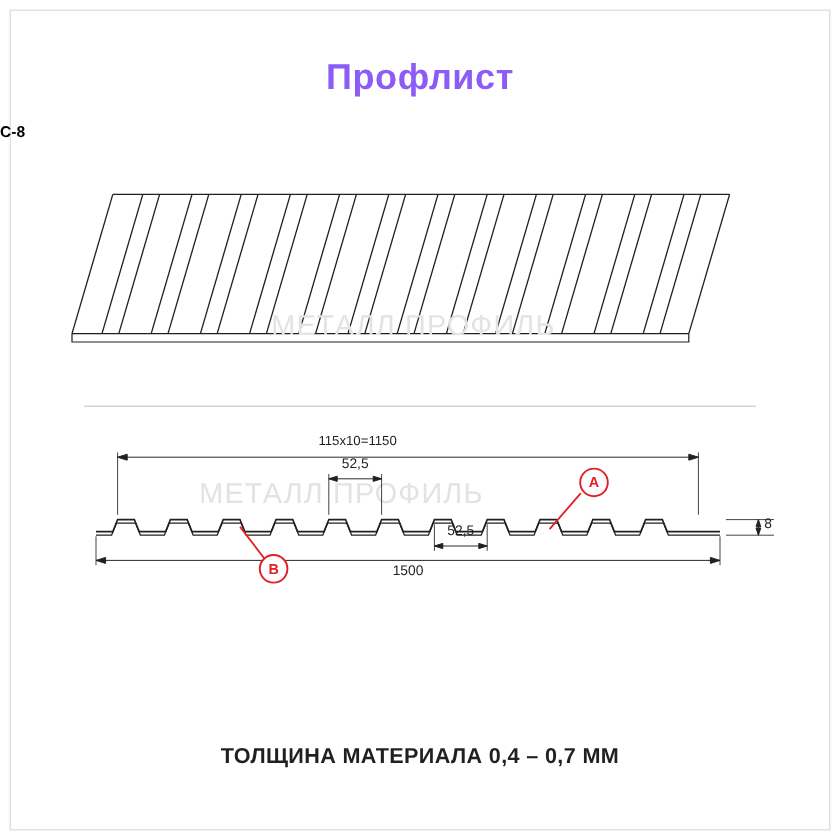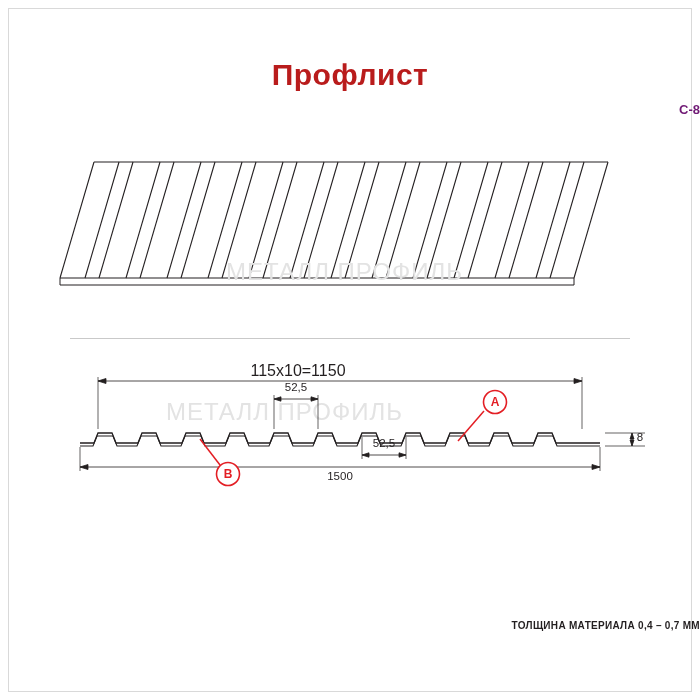--- a/index.html
+++ b/index.html
@@ -25,46 +25,46 @@
     left: 8px;
     top: 8px;
     width: 684px;
     height: 684px;
     border: 1px solid #d9d9d9;
     box-sizing: border-box;
     pointer-events: none;
   }
   .title {
     position: absolute;
-    top: 58px;
+    top: 48px;
     left: 0;
     width: 700px;
     text-align: center;
     font-size: 30px;
     font-weight: bold;
     letter-spacing: 0.5px;
-    color: #b91c1c;
+    color: #8b5cf6;
   }
   .subtitle {
     position: absolute;
     top: 102px;
     left: 0;
     width: 700px;
-    text-align: right;
+    text-align: left;
     font-size: 13px;
     font-weight: bold;
-    color: #701a75;
+    color: #000000;
   }
   .footer-note {
     position: absolute;
     top: 620px;
     left: 0;
     width: 700px;
-    text-align: right;
-    font-size: 10px;
+    text-align: center;
+    font-size: 18px;
     font-weight: bold;
     letter-spacing: 0.3px;
     color: #231f20;
   }
   .divider {
     position: absolute;
     left: 70px;
     top: 338px;
     width: 560px;
     height: 1px;
@@ -237,21 +237,21 @@
       </g>
       <circle cx="435" cy="47" r="11.5" fill="#ffffff" stroke="#e31e24" stroke-width="1.6"></circle>
 
       <g stroke="#e31e24" stroke-width="1.5" fill="none">
         <line x1="140" y1="84" x2="160" y2="110"></line>
       </g>
       <circle cx="168" cy="119" r="11.5" fill="#ffffff" stroke="#e31e24" stroke-width="1.6"></circle>
     </svg>
 
     <div style="position:absolute; left:0; top:0; width:590px; height:140px; pointer-events:none;">
-      <div style="position:absolute; left:238px; top:7px; transform:translateX(-50%); font-size:16px;">115x10=1150</div>
+      <div style="position:absolute; left:238px; top:7px; transform:translateX(-50%); font-size:11px;">115x10=1150</div>
       <div style="position:absolute; left:236px; top:26px; transform:translateX(-50%); font-size:11.5px;">52,5</div>
       <div style="position:absolute; left:324px; top:82px; transform:translateX(-50%); font-size:11.5px;">52,5</div>
       <div style="position:absolute; left:280px; top:115px; transform:translateX(-50%); font-size:11.5px;">1500</div>
       <div style="position:absolute; left:580px; top:76px; transform:translateX(-50%); font-size:11.5px;">8</div>
       <div style="position:absolute; left:435px; top:40px; transform:translateX(-50%); font-size:12px; font-weight:bold; color:#e31e24;">A</div>
       <div style="position:absolute; left:168px; top:112px; transform:translateX(-50%); font-size:12px; font-weight:bold; color:#e31e24;">B</div>
     </div>
   </div>
 
   <div class="footer-note">ТОЛЩИНА МАТЕРИАЛА 0,4 – 0,7 ММ</div>

